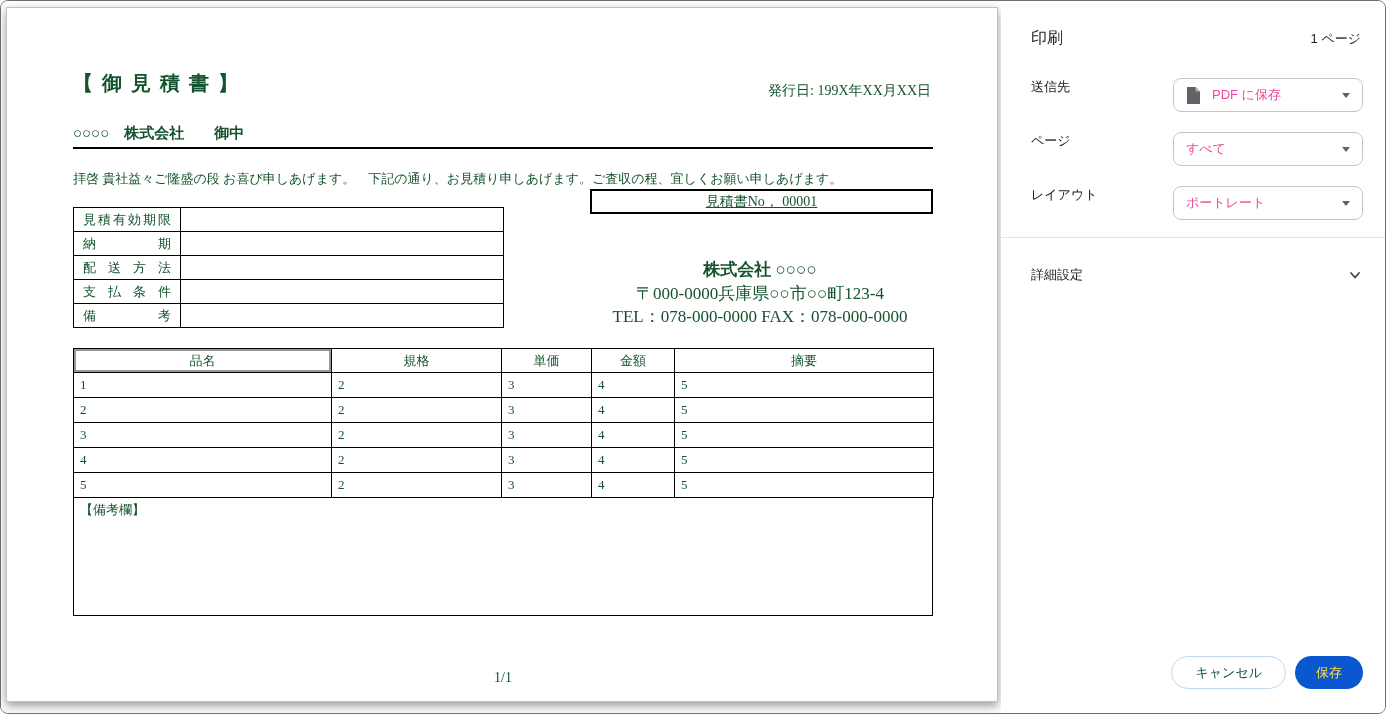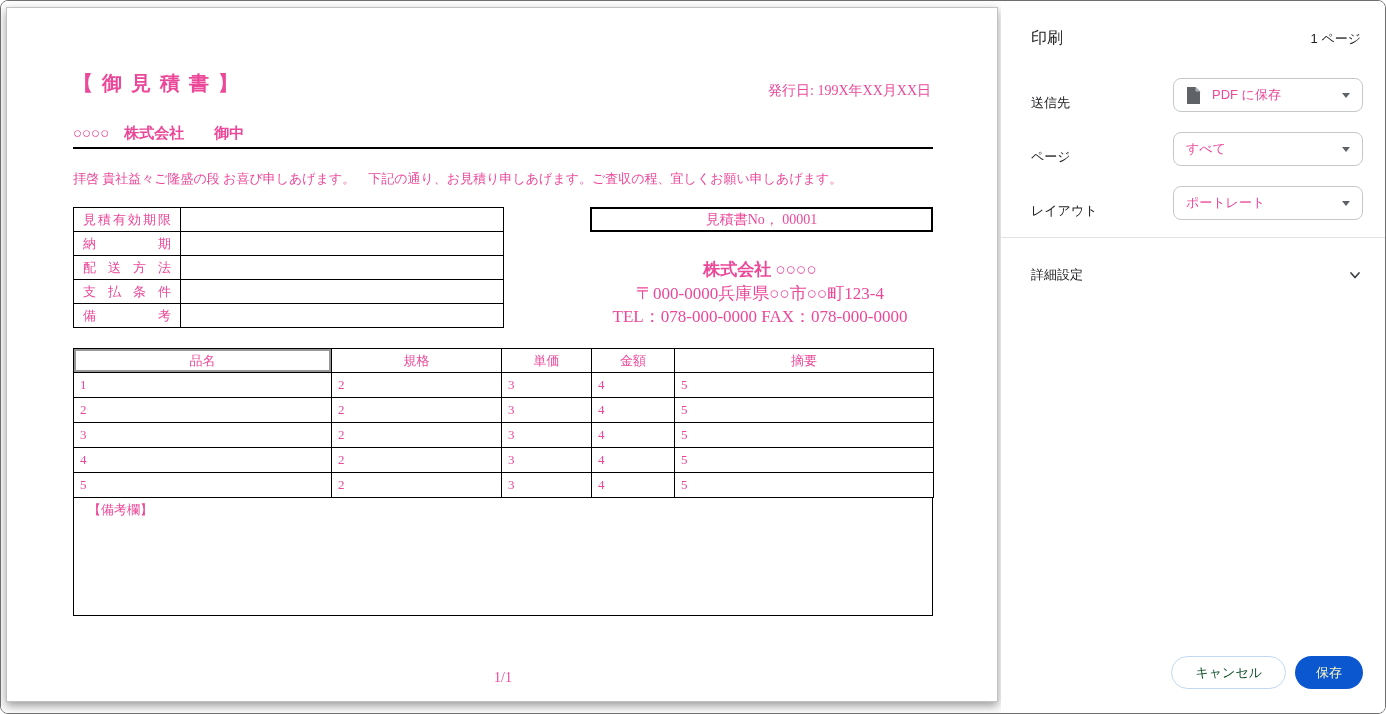--- a/index.html
+++ b/index.html
@@ -26,21 +26,21 @@
     background: #fdfdfd;
   }
   .page {
     position: absolute;
     left: 5px; top: 6px;
     width: 992px; height: 695px;
     background: #ffffff;
     border: 1px solid #c2c2c2;
     box-shadow: 0 4px 9px rgba(0,0,0,0.38);
     font-family: "Liberation Serif", "DejaVu Serif", serif;
-    color: #ec4899;
+    color: #14532d;
   }
   .doc-title {
     position: absolute; left: 66px; top: 62px;
     font-size: 20px; font-weight: 600; letter-spacing: 2px;
   }
   .doc-date {
     position: absolute; right: 66px; top: 74px;
     font-size: 14px;
   }
   .doc-addressee {
@@ -64,24 +64,24 @@
     position: absolute; left: 66px; top: 199px;
     width: 430px; table-layout: fixed;
   }
   .info-table td { height: 24px; font-size: 13px; }
   .info-label {
     padding: 0 9px;
     text-align: justify;
     text-align-last: justify;
   }
   .quote-no {
-    position: absolute; left: 583px; top: 199px;
+    position: absolute; left: 583px; top: 181px;
     width: 343px; height: 25px;
     border: 2px solid #000;
-    text-align: center; font-size: 14px; line-height: 21px;
+    text-align: center; font-size: 14px; line-height: 21px; text-decoration: underline;
   }
   .company-block {
     position: absolute; left: 580px; top: 250px;
     width: 346px; text-align: center;
     font-size: 17px; line-height: 23.5px;
   }
   .company-block .bold { font-weight: 700; }
 
   .items-table {
     position: absolute; left: 66px; top: 340px;
@@ -92,21 +92,21 @@
   }
   .items-table th.selected-cell { box-shadow: inset 0 0 0 2px #979797; }
   .items-table td {
     height: 25px; font-size: 13px;
     padding: 0 6px; text-align: left;
   }
   .notes-box {
     position: absolute; left: 66px; top: 489px;
     width: 860px; height: 119px;
     border: 1px solid #000;
-    font-size: 13px; padding: 3px 14px;
+    font-size: 13px; padding: 3px 6px;
   }
   .page-num {
     position: absolute; left: 66px; top: 662px;
     width: 860px; text-align: center; font-size: 14px;
   }
 
   
   .panel {
     position: absolute;
     left: 1000px; top: 0;
@@ -116,21 +116,21 @@
   }
   .panel-header {
     position: absolute; left: 30px; right: 26px; top: 27px;
     display: flex; justify-content: space-between; align-items: baseline; gap: 28px;
   }
   .panel-title { font-size: 16px; color: #1f1f1f; }
   .page-count { font-size: 13px; font-weight: 500; color: #1f1f1f; }
 
   .field-row {
     position: absolute; left: 30px; right: 24px; height: 34px;
-    display: flex; align-items: flex-end; gap: 40px;
+    display: flex; align-items: flex-start; gap: 40px;
   }
   .row-destination { top: 77px; }
   .row-pages { top: 131px; }
   .row-layout { top: 185px; }
   .field-label { font-size: 13px; color: #202124; }
   .select {
     margin-left: auto;
     width: 190px; height: 34px;
     border: 1px solid #c4c7ca; border-radius: 8px;
     display: flex; align-items: center;
@@ -164,21 +164,21 @@
     font-size: 13px; font-weight: 500;
     font-family: "Liberation Sans", "DejaVu Sans", sans-serif;
     display: flex; align-items: center; cursor: pointer;
   }
   .btn-cancel {
     background: #ffffff; border: 1px solid #c2d7f0;
     color: #14532d; padding: 0 23px;
   }
   .btn-save {
     background: #0b57d0; border: none;
-    color: #fef9c3; padding: 0 21px;
+    color: #fde047; padding: 0 21px;
   }
 </style>
 </head>
 <body>
 
 <div class="frame">
 
   <div class="preview">
     <div class="page">
 

